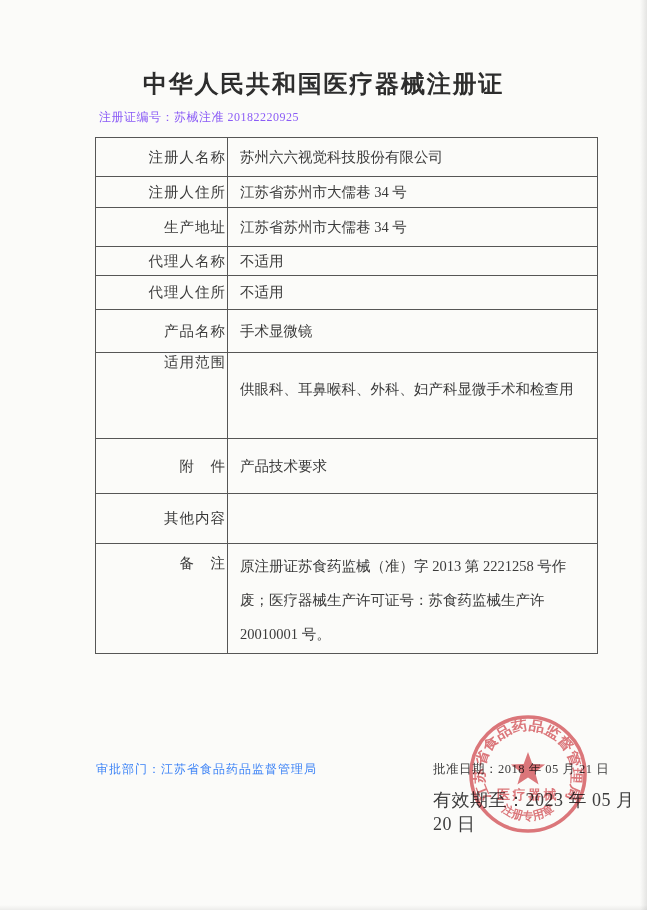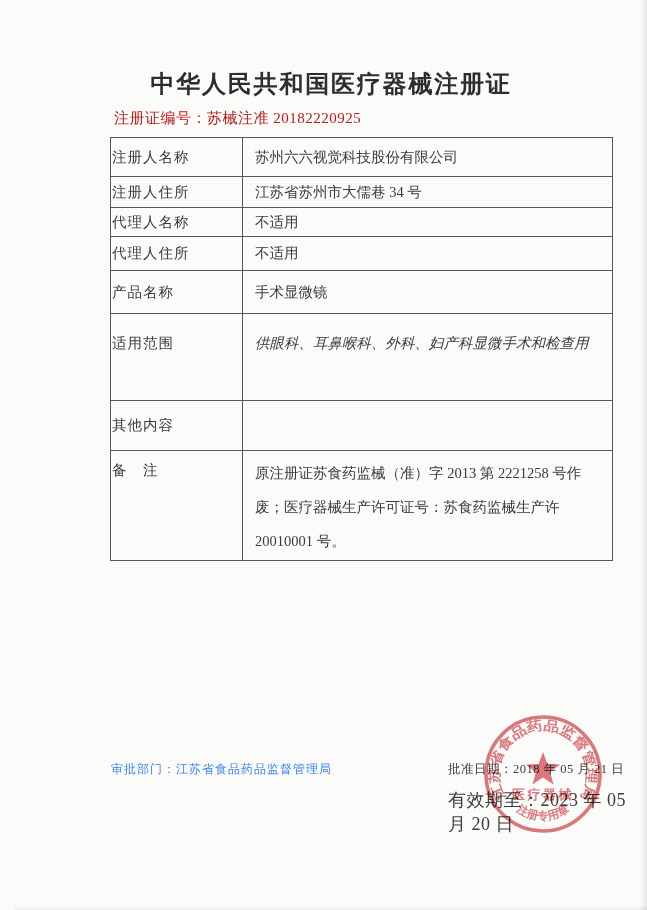--- a/index.html
+++ b/index.html
@@ -4,74 +4,74 @@
 <style>
   html, body { margin: 0; padding: 0; }
   body {
     width: 647px; height: 910px;
     background: #fbfbf9;
     position: relative;
     font-family: "Liberation Serif", "DejaVu Serif", serif;
     color: #3b3b3b;
     overflow: hidden;
   }
-  .page { position: absolute; inset: 0; margin-left: 15px; }
+  .page { position: absolute; inset: 0; }
 
   
   .scan-edge-right {
     position: absolute; top: 0; right: 0; width: 7px; height: 100%;
     background: linear-gradient(to right, rgba(100,100,100,0) 0%, rgba(110,110,110,0.16) 100%);
   }
   .scan-edge-bottom {
     position: absolute; left: 0; bottom: 0; width: 100%; height: 5px;
     background: linear-gradient(to bottom, rgba(100,100,100,0) 0%, rgba(110,110,110,0.10) 100%);
   }
 
   .title {
     position: absolute; left: 0; top: 68px; width: 100%;
     margin: 0; text-align: center;
     font-size: 24px; font-weight: bold; letter-spacing: 1.8px;
     color: #2d2d2d;
   }
   .regline {
     position: absolute; left: 99px; top: 109px;
-    font-size: 15px; color: #b91c1c; letter-spacing: 0.5px;
+    font-size: 12px; color: #8b5cf6; letter-spacing: 0.5px;
   }
 
   table.cert {
     position: absolute; left: 95px; top: 137px;
     width: 503px; border-collapse: collapse; table-layout: fixed;
     font-size: 14.5px;
   }
   table.cert td {
     border: 1px solid #565656;
     vertical-align: middle;
     color: #3b3b3b;
   }
-  td.lbl { width: 129px; text-align: left; letter-spacing: 1px; }
+  td.lbl { width: 129px; text-align: right; letter-spacing: 1px; }
   td.val { padding-left: 12px; padding-right: 6px; }
 
   tr.r0  td { height: 36px; }
   tr.r1  td { height: 28px; }
   tr.r2  td { height: 36px; }
   tr.r3  td { height: 26px; }
   tr.r4  td { height: 31px; font-family: Liberation Mono, monospace; }
   tr.r5  td { height: 40px; }
   tr.r6  td { height: 40px; }
   tr.r7  td { height: 109px; }
   tr.r8  td { height: 65px; }
   tr.r9  td { height: 52px; }
   tr.r10 td { height: 47px; }
   tr.r11 td { height: 98px; }
 
   tr.valign-top td { vertical-align: top; }
   tr.valign-top td.lbl { padding-top: 10px; }
   tr.valign-top td.val { padding-top: 5px; line-height: 35px; }
-  tr.r8 td.lbl { padding-top: 20px; }
-  tr.r8 td.val { padding-top: 12px; font-style: italic; }
+  tr.r8 td.lbl { padding-top: 0; }
+  tr.r8 td.val { padding-top: 19px; }
   tr.r11 td.val { line-height: 34px; padding-right: 8px; }
   tr.r7 td.val { padding-right: 26px; }
   tr.nowrap td.val { white-space: nowrap; }
 
   .footer-left {
     position: absolute; left: 96px; top: 761px;
     font-size: 12px; letter-spacing: 1px; color: #3b82f6;
   }
   .footer-right-1 {
     position: absolute; left: 433px; top: 761px;
@@ -103,35 +103,43 @@
   <table class="cert">
     <tbody>
       <tr class="r0 nowrap">
         <td class="lbl">注册人名称</td>
         <td class="val">苏州六六视觉科技股份有限公司</td>
       </tr>
       <tr class="r1 nowrap">
         <td class="lbl">注册人住所</td>
         <td class="val">江苏省苏州市大儒巷 34 号</td>
       </tr>
+      <tr class="r2 nowrap">
+        <td class="lbl">生产地址</td>
+        <td class="val">江苏省苏州市大儒巷 34 号</td>
+      </tr>
       <tr class="r3 nowrap">
         <td class="lbl">代理人名称</td>
         <td class="val">不适用</td>
       </tr>
       <tr class="r4 nowrap">
         <td class="lbl">代理人住所</td>
         <td class="val">不适用</td>
       </tr>
       <tr class="r5 nowrap">
         <td class="lbl">产品名称</td>
         <td class="val">手术显微镜</td>
       </tr>
       <tr class="r8 valign-top">
         <td class="lbl">适用范围</td>
         <td class="val">供眼科、耳鼻喉科、外科、妇产科显微手术和检查用</td>
+      </tr>
+      <tr class="r9 nowrap">
+        <td class="lbl">附　件</td>
+        <td class="val">产品技术要求</td>
       </tr>
       <tr class="r10 nowrap">
         <td class="lbl">其他内容</td>
         <td class="val"></td>
       </tr>
       <tr class="r11 valign-top">
         <td class="lbl">备　注</td>
         <td class="val">原注册证苏食药监械（准）字 2013 第 2221258 号作废；医疗器械生产许可证号：苏食药监械生产许 20010001 号。</td>
       </tr>
     </tbody>

